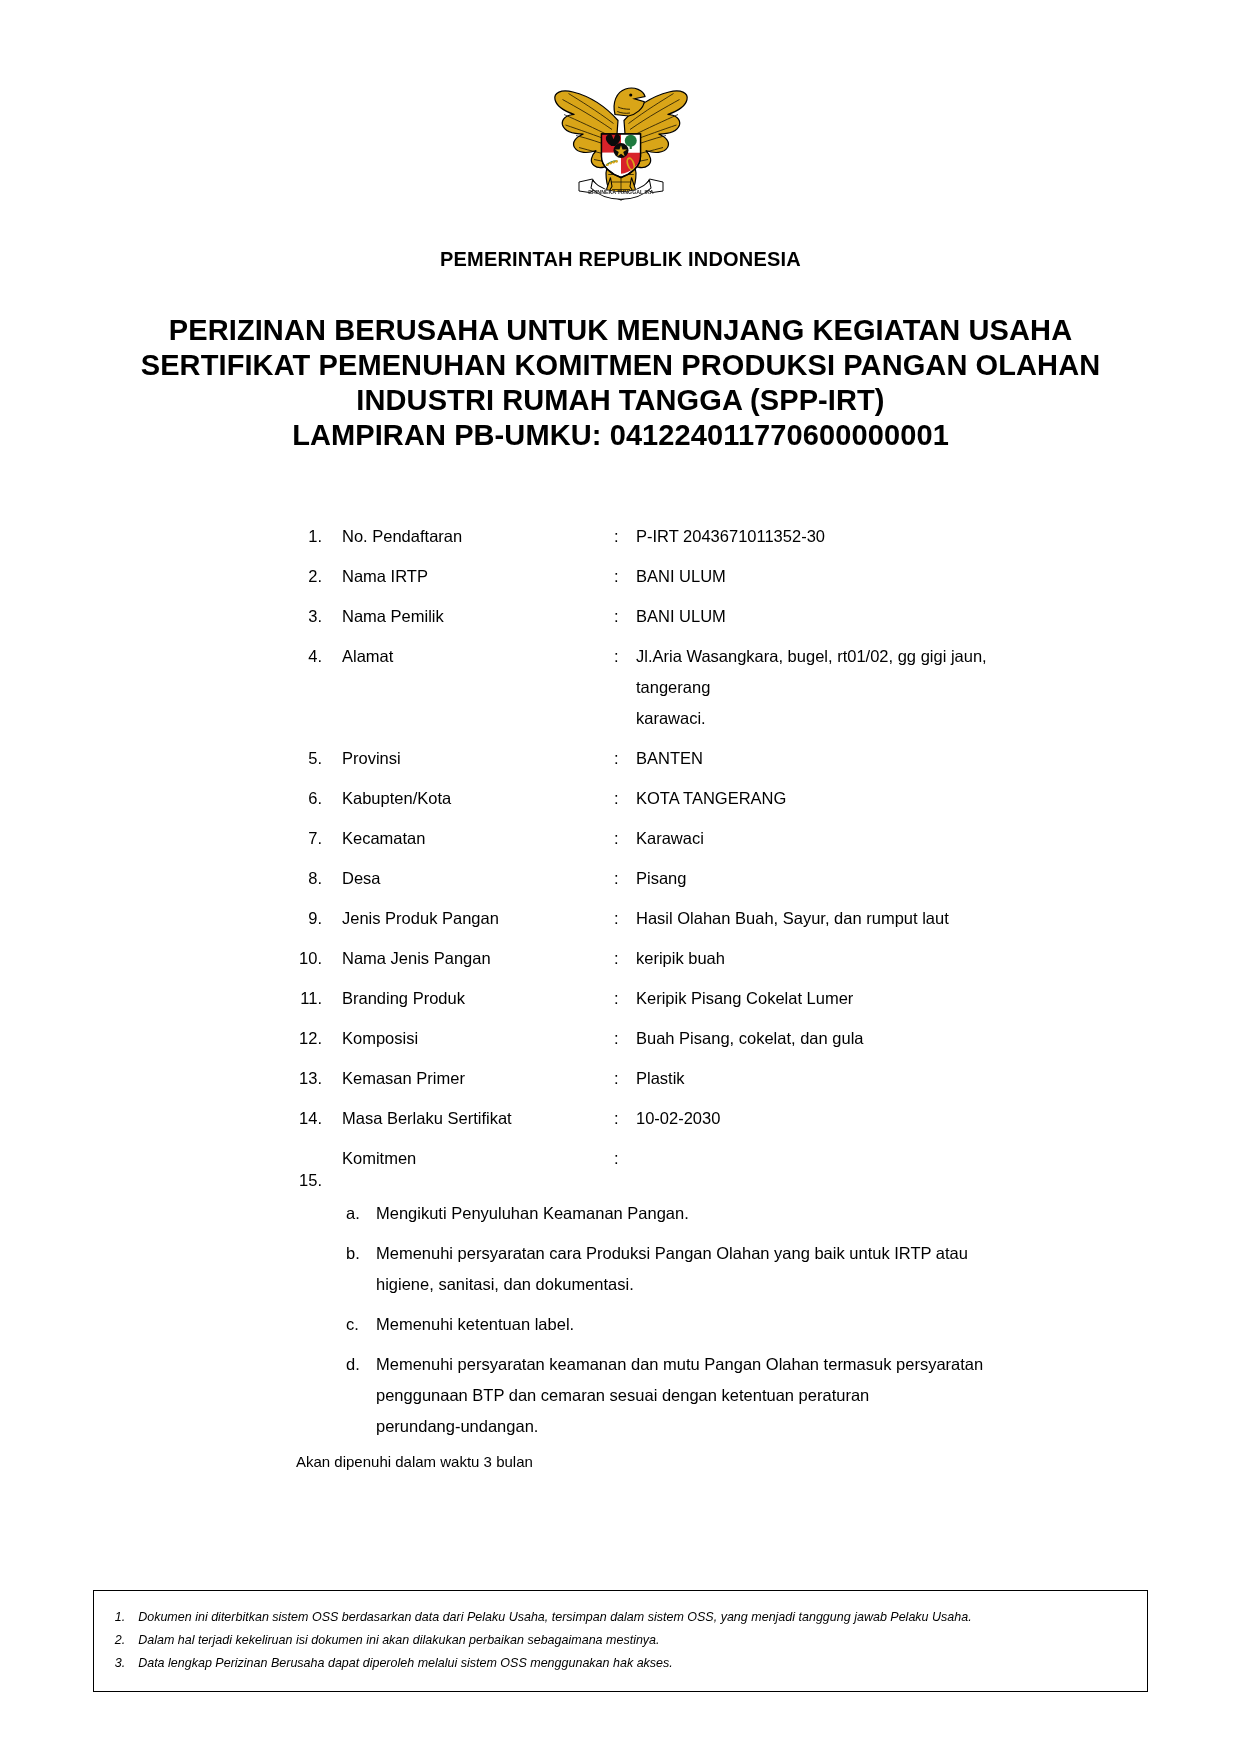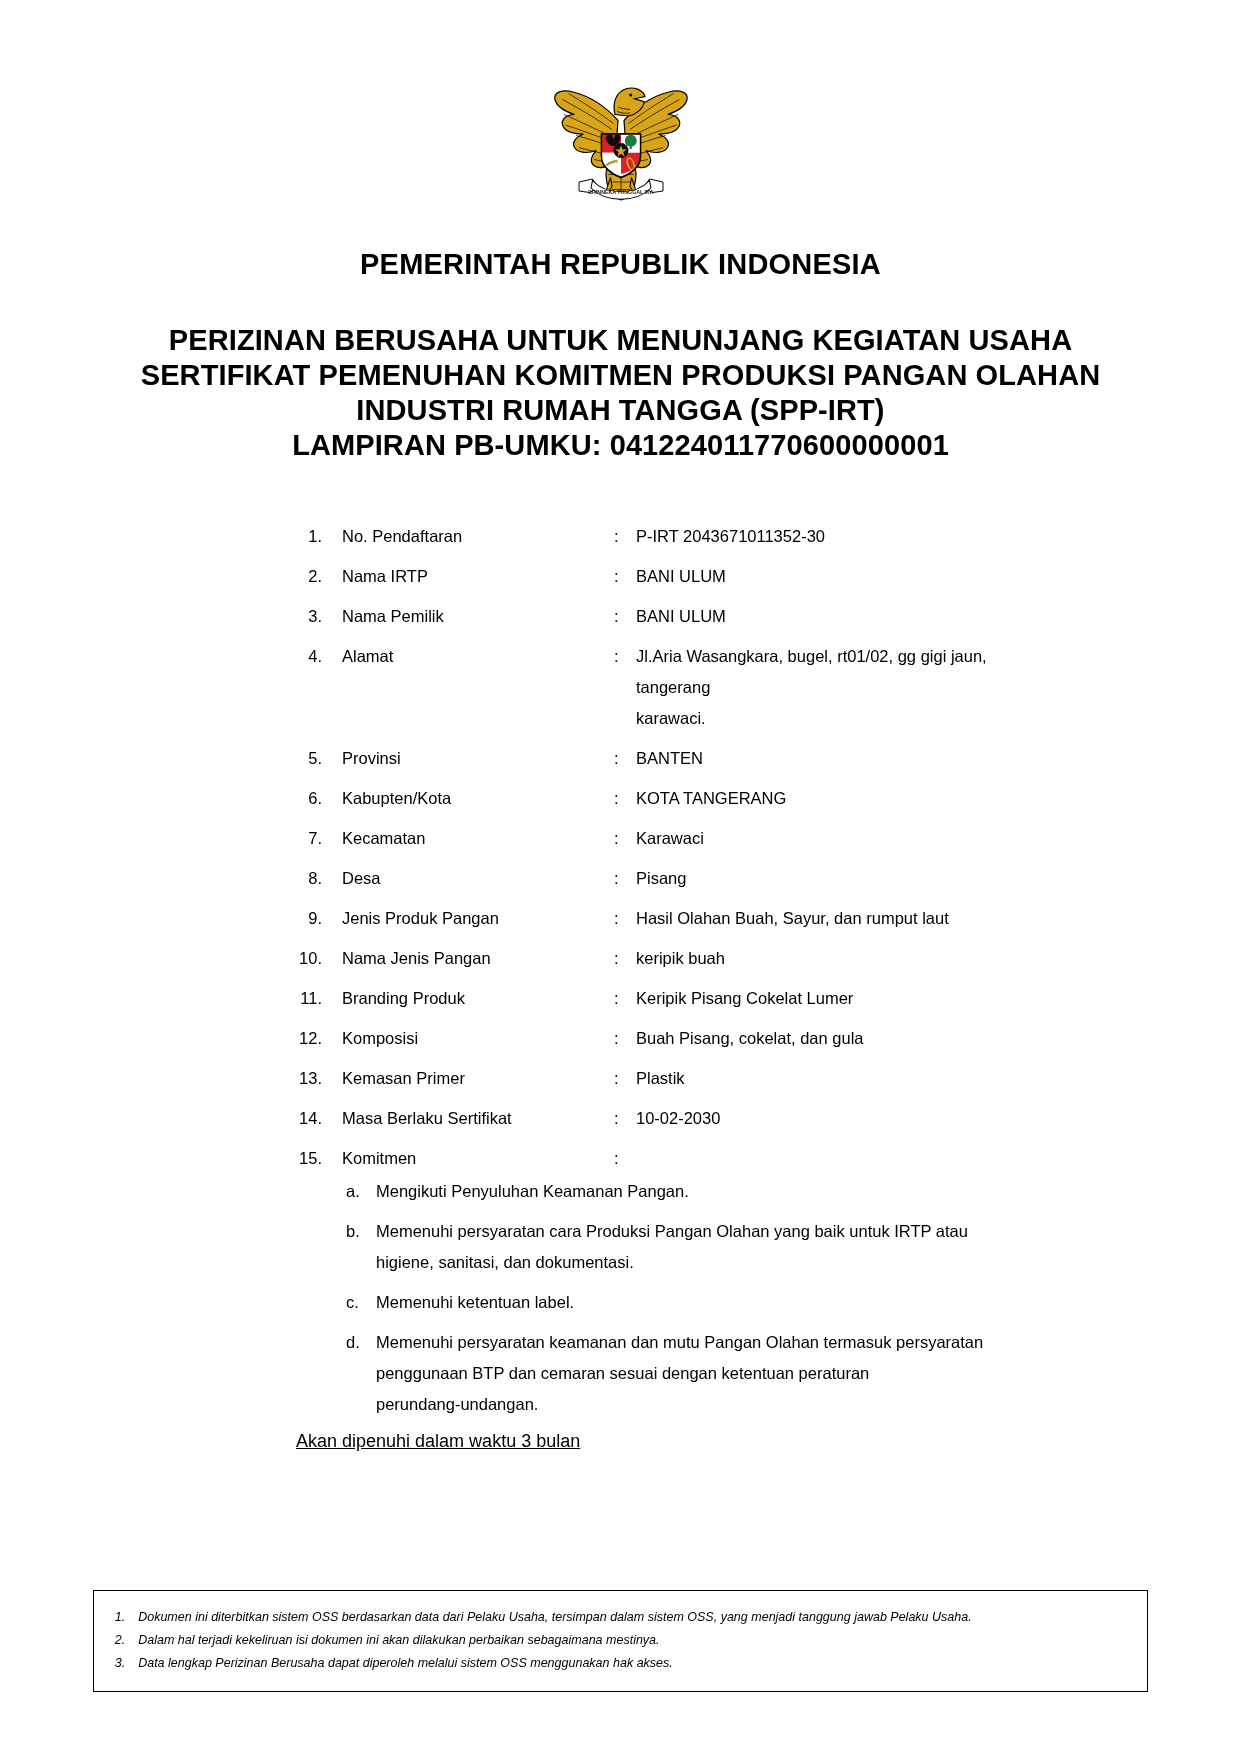--- a/index.html
+++ b/index.html
@@ -38,21 +38,21 @@
   .title-block {
     position: absolute;
     top: 248px;
     left: 0;
     width: 1241px;
     text-align: center;
   }
   .title-main {
     font-family: "Liberation Sans", sans-serif;
     font-weight: bold;
-    font-size: 29px;
+    font-size: 20px;
     letter-spacing: 0.2px;
     line-height: 1.15;
   }
   .title-gap { height: 42px; }
   .title-sub {
     font-family: "Liberation Sans", sans-serif;
     font-weight: bold;
     font-size: 29px;
     line-height: 35px;
     letter-spacing: 0.1px;
@@ -71,21 +71,21 @@
     display: flex;
     align-items: flex-start;
     margin-bottom: 16px;
   }
   .row .num {
     width: 34px;
     flex: 0 0 34px;
     text-align: right;
     padding-right: 8px;
   }
-  .row .num.nopad { padding-right: 8px; }
+  .row .num.nopad { padding-right: 8px; margin-top: 22px; }
   .row .label {
     flex: 0 0 272px;
     width: 272px;
     margin-left: 12px;
   }
   .row .colon {
     flex: 0 0 22px;
     width: 22px;
   }
   .row .value {
@@ -113,22 +113,21 @@
     flex: 1 1 auto;
     line-height: 31px;
     margin-top: -7px;
     width: 580px;
   }
   .subrow .stext .l2 { display: block; }
 
   .closing {
     margin-top: -4px;
     margin-left: 0px;
-    font-size: 18px;
-    text-decoration: underline;
+    font-size: 15px;
   }
 
   
   .footer-box {
     position: absolute;
     left: 93px;
     top: 1590px;
     width: 1055px;
     height: 102px;
     border: 1.4px solid #000000;

